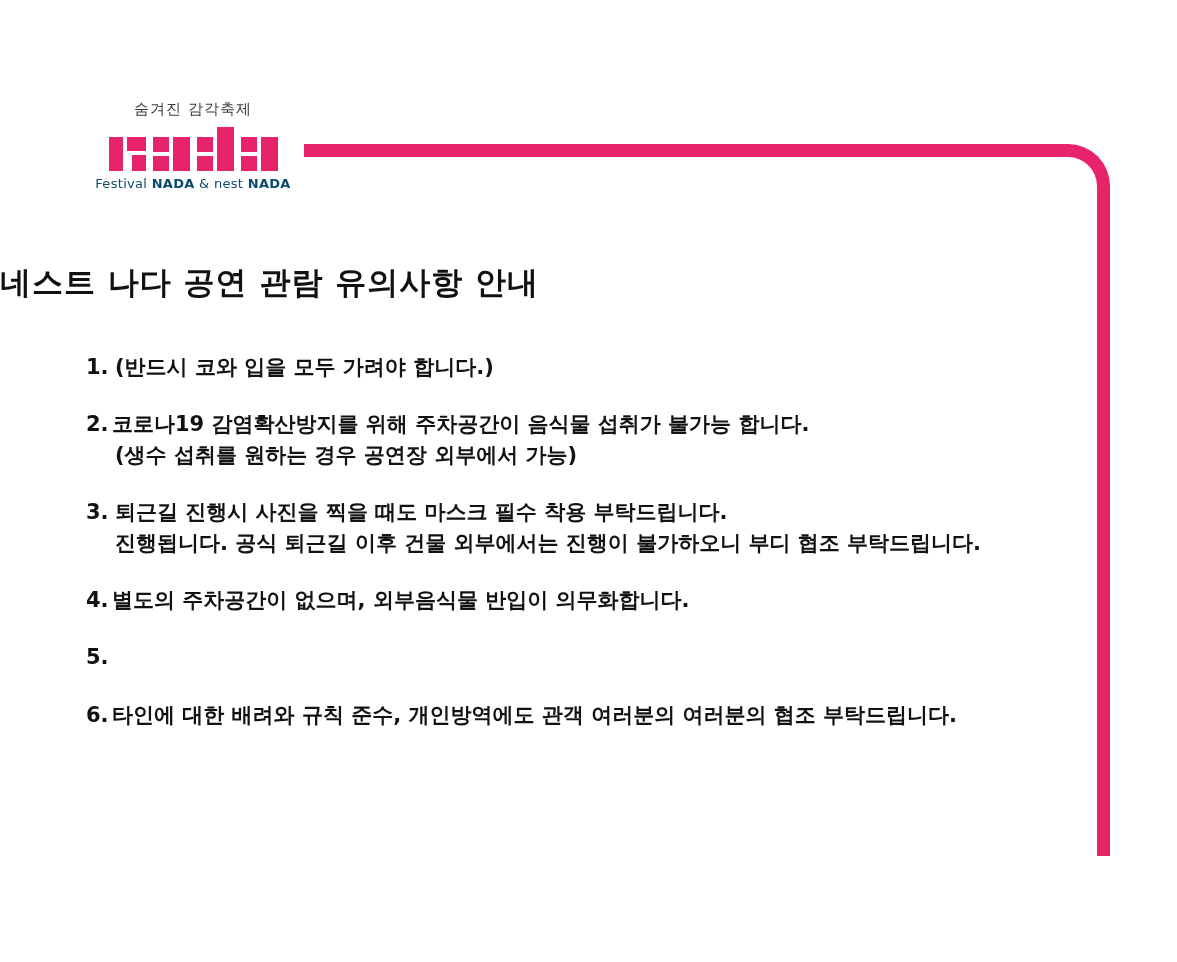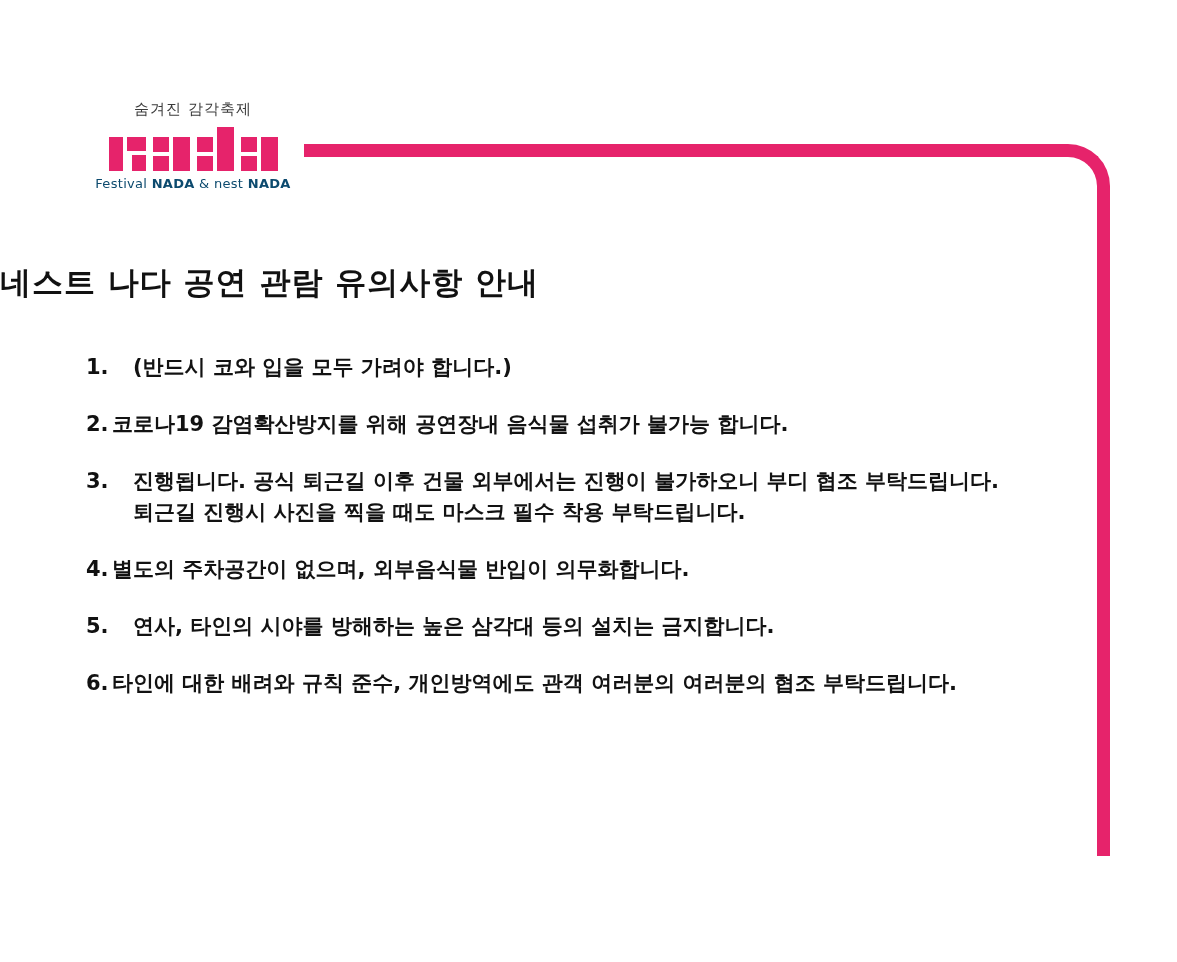--- a/index.html
+++ b/index.html
@@ -124,21 +124,21 @@
   .notice-lines {
     flex: 1 1 auto;
   }
   .notice-line {
     font-size: 21px;
     line-height: 1.48;
     font-weight: 600;
     color: #121212;
     white-space: pre-wrap;
   }
-  .notice-line.indent { padding-left: 3px; margin-left: 18px; }
+  .notice-line.indent { padding-left: 3px; }
   .hl-blue { color: #2a2ad0; font-weight: 700; }
 </style>
 </head>
 <body>
 
 <div class="page">
 
   <div class="frame"></div>
 
   <div class="logo-block">
@@ -175,40 +175,40 @@
   <div class="notice-list">
       <div class="notice-item">
         <div class="notice-num">1.</div>
         <div class="notice-lines">
           <div class="notice-line indent">(반드시 코와 입을 모두 가려야 합니다.)</div>
         </div>
       </div>
       <div class="notice-item">
         <div class="notice-num">2.</div>
         <div class="notice-lines">
-          <div class="notice-line">코로나19 감염확산방지를 위해 공연장내 음식물 섭취가 불가능 합니다.</div>
+          <div class="notice-line">코로나19 감염확산방지를 위해 주차공간이 음식물 섭취가 불가능 합니다.</div>
+          <div class="notice-line indent">(생수 섭취를 원하는 경우 공연장 외부에서 가능)</div>
         </div>
       </div>
       <div class="notice-item">
         <div class="notice-num">3.</div>
         <div class="notice-lines">
+          <div class="notice-line indent">퇴근길 진행시 사진을 찍을 때도 마스크 필수 착용 부탁드립니다.</div>
           <div class="notice-line indent">진행됩니다. 공식 퇴근길 이후 건물 외부에서는 진행이 불가하오니 부디 협조 부탁드립니다.</div>
-          <div class="notice-line indent">퇴근길 진행시 사진을 찍을 때도 마스크 필수 착용 부탁드립니다.</div>
         </div>
       </div>
       <div class="notice-item">
         <div class="notice-num">4.</div>
         <div class="notice-lines">
           <div class="notice-line">별도의 주차공간이 없으며, 외부음식물 반입이 의무화합니다.</div>
         </div>
       </div>
       <div class="notice-item">
         <div class="notice-num">5.</div>
         <div class="notice-lines">
-          <div class="notice-line indent">연사, 타인의 시야를 방해하는 높은 삼각대 등의 설치는 금지합니다.</div>
         </div>
       </div>
       <div class="notice-item">
         <div class="notice-num">6.</div>
         <div class="notice-lines">
           <div class="notice-line">타인에 대한 배려와 규칙 준수, 개인방역에도 관객 여러분의 여러분의 협조 부탁드립니다.</div>
         </div>
       </div>
     </div>
 

